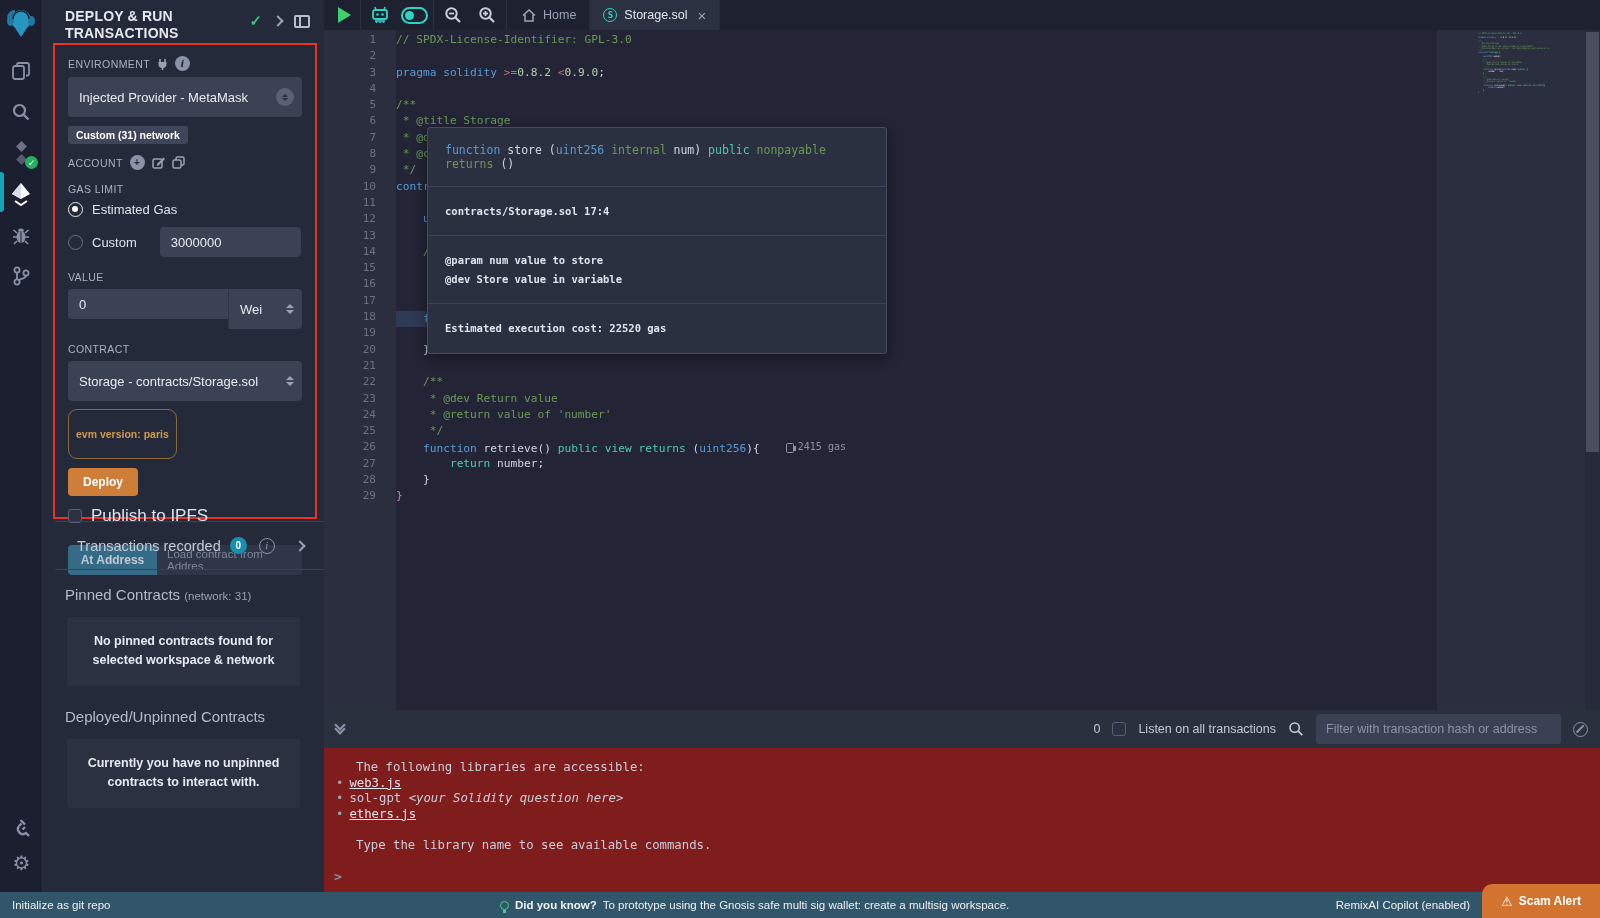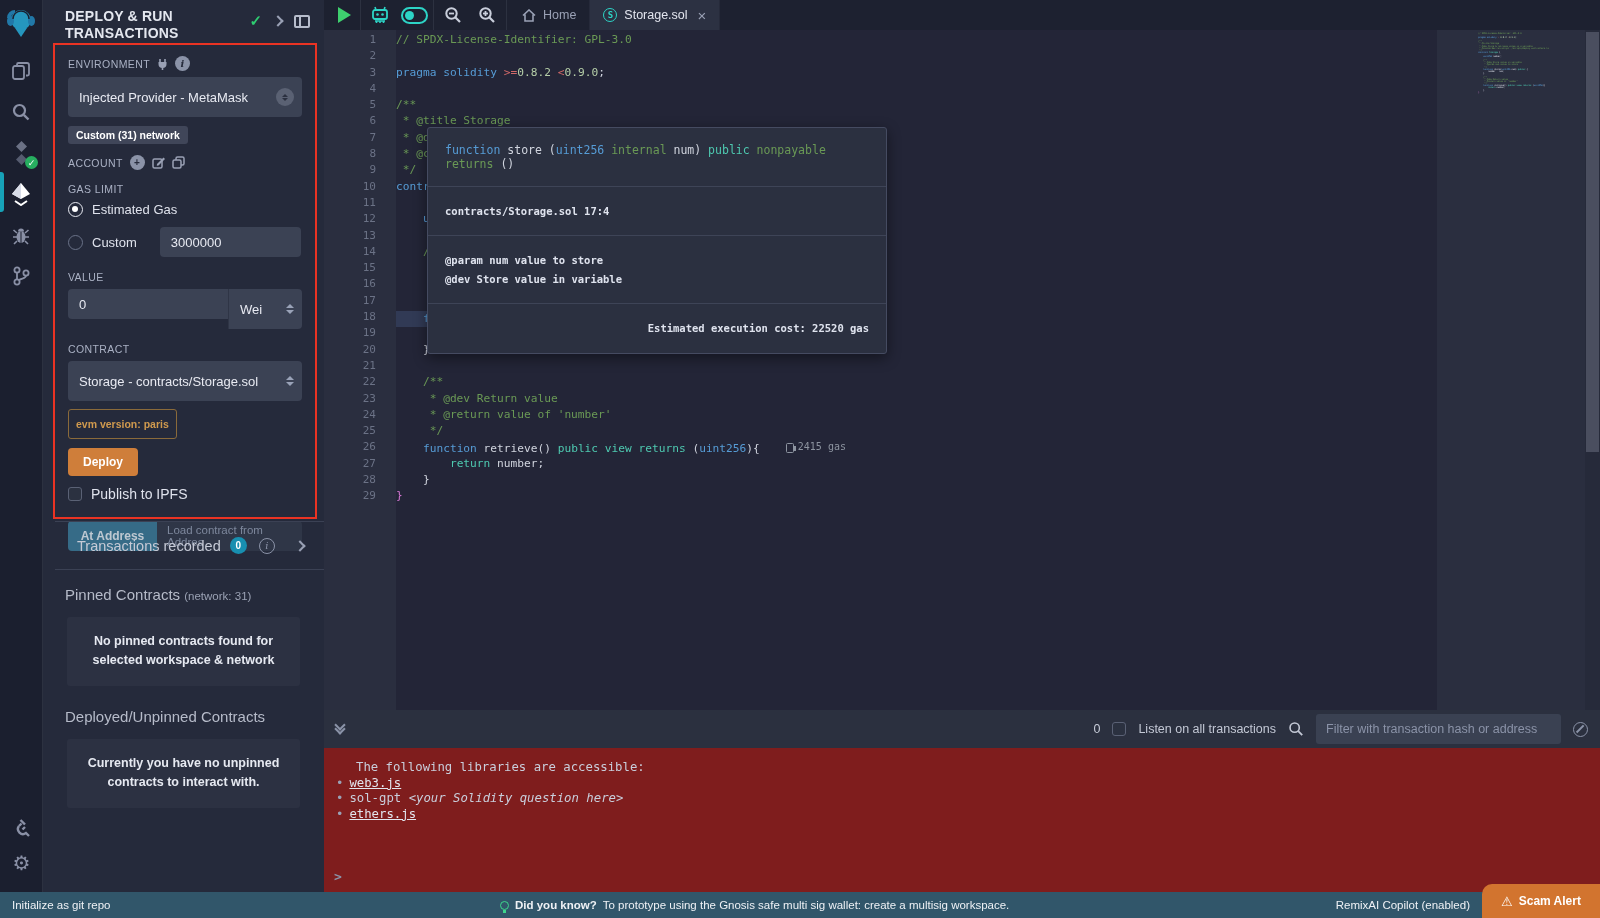--- a/index.html
+++ b/index.html
@@ -41,25 +41,25 @@
     padding:3px 8px;border-radius:3px;margin-top:9px;}
   .ic-circle{width:15px;height:15px;border-radius:50%;background:#8b93a8;color:#262b3c;font-size:10px;font-weight:700;
     display:inline-flex;align-items:center;justify-content:center;}
   .radio{width:15px;height:15px;border-radius:50%;border:1.5px solid #6a7288;display:inline-block;position:relative;flex:none;}
   .radio.sel-r{border-color:#e8eaf2;}
   .radio.sel-r::after{content:"";position:absolute;left:3px;top:3px;width:6px;height:6px;border-radius:50%;background:#fff;}
   .radio-row{display:flex;align-items:center;gap:9px;color:#dfe2ec;font-size:13px;}
   .input{background:#3b4254;border-radius:4px;color:#e8eaf2;font-size:13px;display:flex;align-items:center;padding:0 11px;}
   .value-row{display:flex;margin-top:6px;}
   .badge-evm{display:inline-block;border:1px solid #8a6a3a;color:#d09a4e;font-weight:700;font-size:10.5px;
-    padding:8px 7px;border-radius:3px;margin-top:8px;}
+    padding:18px 7px;border-radius:9px;margin-top:8px;}
   .btn-deploy{width:70px;height:28px;background:#cf7e3a;border:none;border-radius:4px;color:#fff;
     font-size:12px;font-weight:700;margin-top:9px;display:block;font-family:inherit;}
   .chkbox{width:14px;height:14px;background:#2b3140;border:1px solid #5a6175;border-radius:3px;display:inline-block;flex:none;}
-  .chk-row{display:flex;align-items:center;gap:9px;color:#dfe2ec;font-size:14px;margin-top:10px;}
+  .chk-row{display:flex;align-items:center;gap:9px;color:#dfe2ec;font-size:17px;margin-top:10px;}
   .ataddr-row{display:flex;margin-top:19px;}
   .btn-ataddr{width:89px;height:30px;background:#3a7795;opacity:.85;border:none;border-radius:4px 0 0 4px;
     color:#d9e4ec;font-size:12px;font-weight:700;font-family:inherit;}
   .ataddr-input{flex:1;height:30px;background:#2f3647;border-radius:0 4px 4px 0;display:flex;align-items:center;
     padding:0 10px;color:#7d879c;font-size:11.5px;}
 
   .tx-row{position:absolute;top:521px;left:12px;right:0;height:49px;border-top:1px solid #3b4154;border-bottom:1px solid #3b4154;
     display:flex;align-items:center;padding:0 20px 0 22px;}
   .tx-label{font-size:14.5px;color:#c6cad6;}
   .badge-count{width:17px;height:17px;border-radius:50%;background:#188fb0;color:#fff;font-size:10px;font-weight:700;
@@ -102,21 +102,21 @@
   .minimap{position:absolute;right:15px;top:0;bottom:0;width:148px;background:#2a2e3f;}
   .mm-content{position:absolute;left:41px;top:3px;}
   .ml{font-family:"DejaVu Sans Mono",monospace;font-size:2.4px;line-height:2.1px;height:2.1px;white-space:pre;letter-spacing:-.2px;}
   .vscroll{position:absolute;right:0;top:0;bottom:0;width:15px;background:#262a3a;}
   .vthumb{position:absolute;left:1px;right:1px;top:2px;height:420px;background:#4a4e5f;}
 
   
   .tooltip{position:absolute;left:103px;top:97px;width:460px;background:#2b3040;border:1px solid #454b61;
     border-radius:3px;box-shadow:0 4px 14px rgba(0,0,0,.45);z-index:9;}
   .tt-sec{border-bottom:1px solid #3e4457;padding:15px 17px;}
-  .tt-sec:last-child{border-bottom:none;text-align:right;}
+  .tt-sec:last-child{border-bottom:none;}
   .tt-sig{font-family:"DejaVu Sans Mono",monospace;font-size:11.5px;}
   .tt-path,.tt-doc,.tt-cost{font-family:"DejaVu Sans Mono",monospace;font-size:10.5px;font-weight:700;color:#dfe3ee;line-height:1.75;}
 
   
   .term-head{position:absolute;left:0;top:710px;right:0;height:38px;background:#2b303f;display:flex;align-items:center;padding:0 12px;}
   .dbl-chev{display:flex;flex-direction:column;gap:-2px;}
   .dbl-chev i{width:8px;height:8px;border-left:2px solid #8b93a8;border-bottom:2px solid #8b93a8;transform:rotate(-45deg);display:block;margin-top:-4px;}
   .th-right{margin-left:auto;display:flex;align-items:center;gap:12px;}
   .th-count{color:#c6cbd8;font-size:12.5px;}
   .th-label{color:#c3c8d5;font-size:12.5px;}
@@ -508,20 +508,21 @@
     </div>
   </div>
 
   <div class="term-body">
     <div>
         <div class="tl ind"><span class="ts-pl">The following libraries are accessible:</span></div>
         <div class="tl"><span class="blt">•</span><span class="ts-link">web3.js</span></div>
         <div class="tl"><span class="blt">•</span><span class="ts-pl">sol-gpt </span><span class="ts-it">&lt;your Solidity question here&gt;</span></div>
         <div class="tl"><span class="blt">•</span><span class="ts-link">ethers.js</span></div>
         <div class="tl">&nbsp;</div>
+        <div class="tl ind"><span class="ts-pl">Type the library name to see available commands.</span></div>
       </div>
     <span class="prompt">&gt;</span>
   </div>
 </div>
 
 <div class="statusbar">
   <span class="sb-left">Initialize as git repo</span>
   <span class="sb-center">
     <span class="bulb"></span>
     <b>Did you know?</b>

